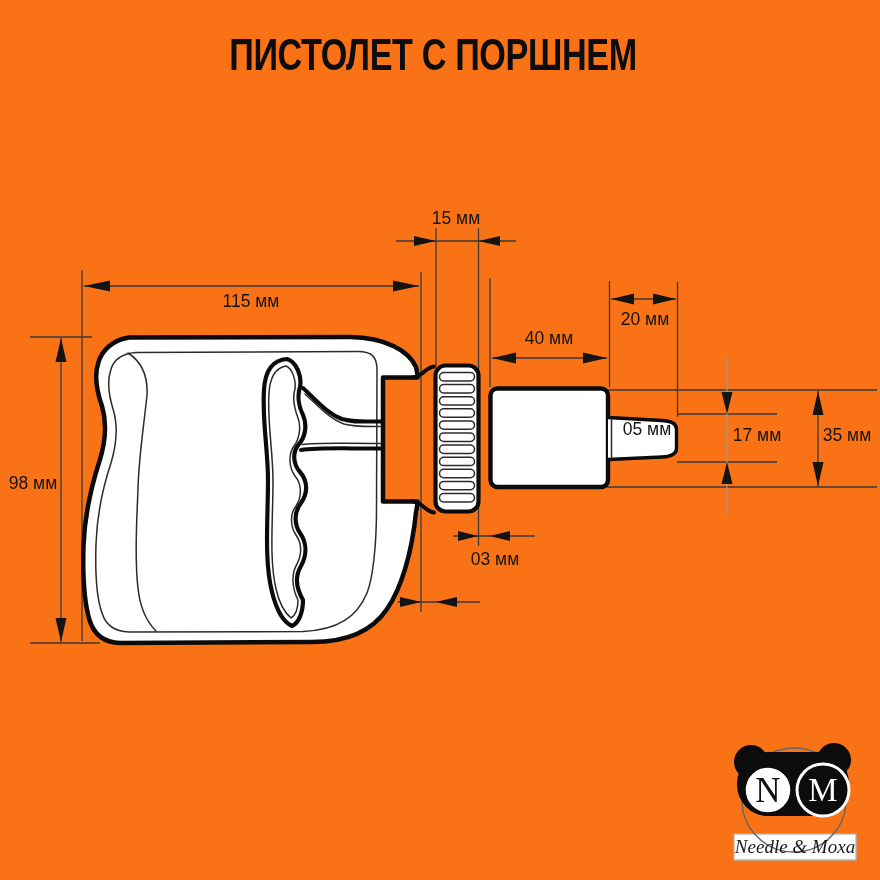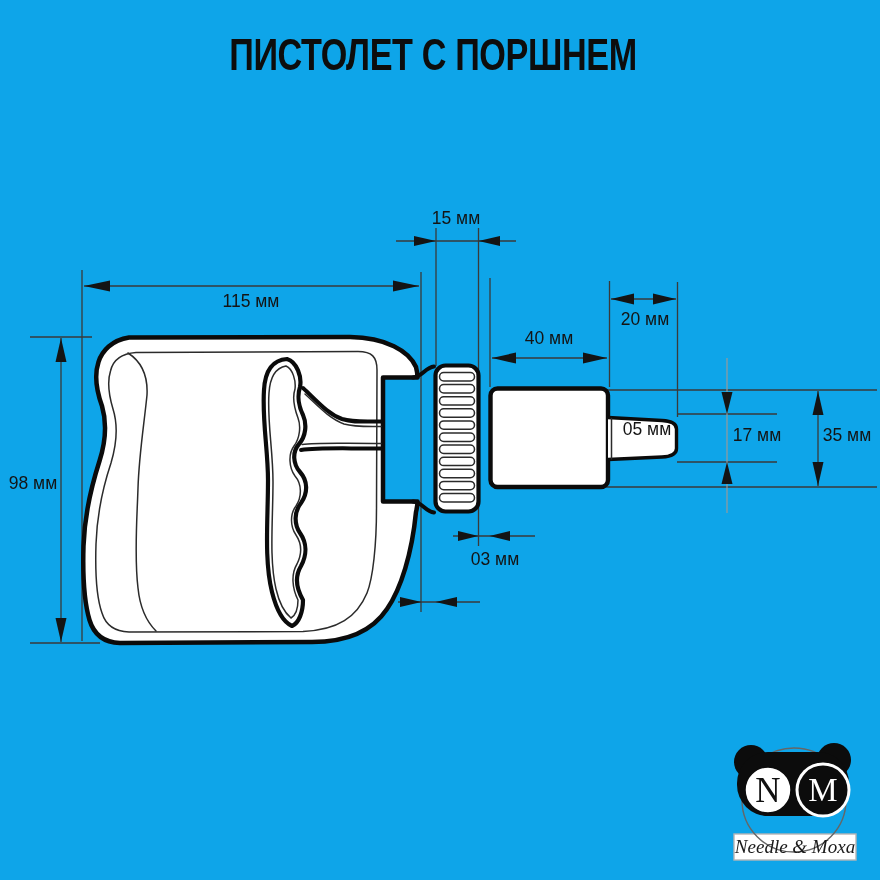--- a/index.html
+++ b/index.html
@@ -1,17 +1,17 @@
 <!DOCTYPE html>
 <html><head>
 <meta charset="utf-8">
 <style>
   html,body{margin:0;padding:0;background:#ffffff;}
   .stage{
-    position:relative;width:880px;height:880px;background:#0ea5e9;
+    position:relative;width:880px;height:880px;background:#f97316;
     font-family:"Liberation Sans",sans-serif;overflow:hidden;
   }
   svg{display:block;}
   .dim-label{font-family:"Liberation Sans",sans-serif;font-size:17.5px;fill:#141414;}
   .title-text{font-family:"Liberation Sans",sans-serif;font-weight:bold;font-size:45px;fill:#0d0d0d;letter-spacing:-0.5px;}
   .logo-letter{font-family:"Liberation Serif",serif;}
   .brand-text{font-family:"Liberation Serif",serif;font-style:italic;font-size:19px;fill:#1a1a1a;}
   .thin{stroke:#3a3a3a;stroke-width:1.3;fill:none;}
   .thin-gray{stroke:#999;stroke-width:1.2;fill:none;}
   .arrow{fill:#141414;stroke:none;}

